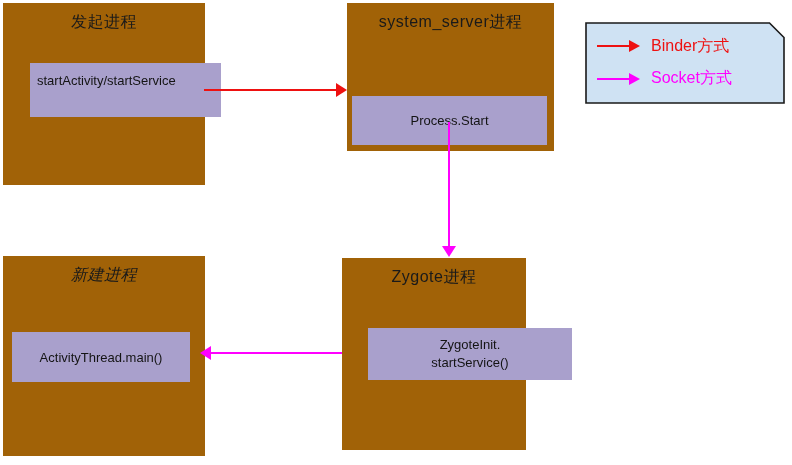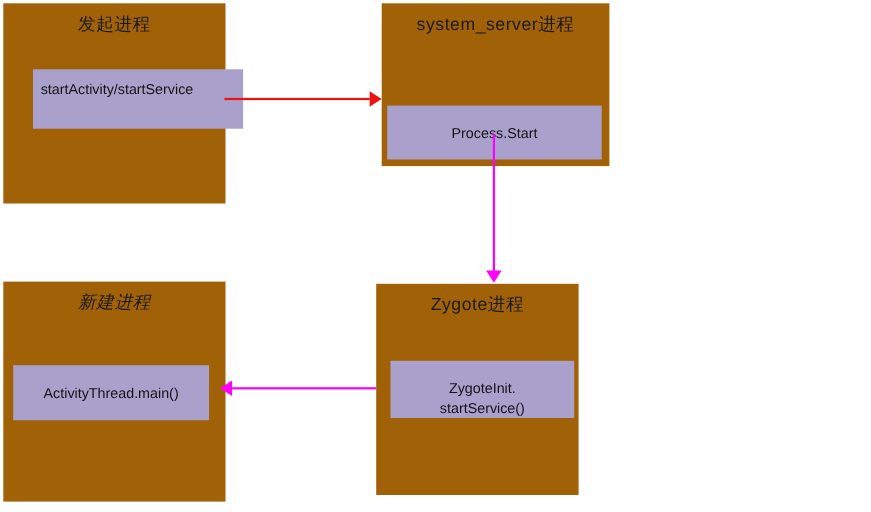--- a/index.html
+++ b/index.html
@@ -88,28 +88,41 @@
   <div class="panel" style="left:3px;top:256px;width:202px;height:200px;font-style:italic;">
     <div class="panel-title">新建进程</div>
   </div>
   <div class="inner-box box-center-1" style="left:12px;top:332px;width:178px;height:50px;">
     <div>ActivityThread.main()</div>
   </div>
 
   <div class="panel" style="left:342px;top:258px;width:184px;height:192px;">
     <div class="panel-title">Zygote进程</div>
   </div>
-  <div class="inner-box box-center-2" style="left:355px;top:328px;width:167px;height:52px;justify-content:flex-end;">
+  <div class="inner-box box-center-2" style="left:368px;top:328px;width:204px;height:52px;">
     <div>ZygoteInit.</div>
     <div>startService()</div>
   </div>
 
   <div class="aline hline red-bg" style="left:204px;top:89px;width:132px;"></div>
   <div class="ahead head-right-red" style="left:336px;top:83px;"></div>
 
   <div class="aline vline mag-bg" style="left:448px;top:122px;height:125px;"></div>
   <div class="ahead head-down-mag" style="left:442px;top:246px;"></div>
 
   <div class="aline hline mag-bg" style="left:211px;top:352px;width:131px;"></div>
   <div class="ahead head-left-mag" style="left:200px;top:346px;"></div>
 
+  <div class="legend">
+    <svg width="200" height="82" viewBox="0 0 200 82">
+      <path d="M1,1 L184.5,1 L199,15.5 L199,81 L1,81 Z" fill="#cfe2f3" stroke="#1a1a1a" stroke-width="1.6"></path>
+    </svg>
+
+    <div class="aline hline red-bg" style="left:12px;top:23px;width:32px;"></div>
+    <div class="ahead head-right-red-sm" style="left:44px;top:18px;"></div>
+    <div class="legend-label binder-text" style="left:66px;top:16px;">Binder方式</div>
+
+    <div class="aline hline mag-bg" style="left:12px;top:56px;width:32px;"></div>
+    <div class="ahead head-right-mag" style="left:44px;top:51px;"></div>
+    <div class="legend-label socket-text" style="left:66px;top:48px;">Socket方式</div>
+  </div>
 
 </div>
 
 </body></html>

